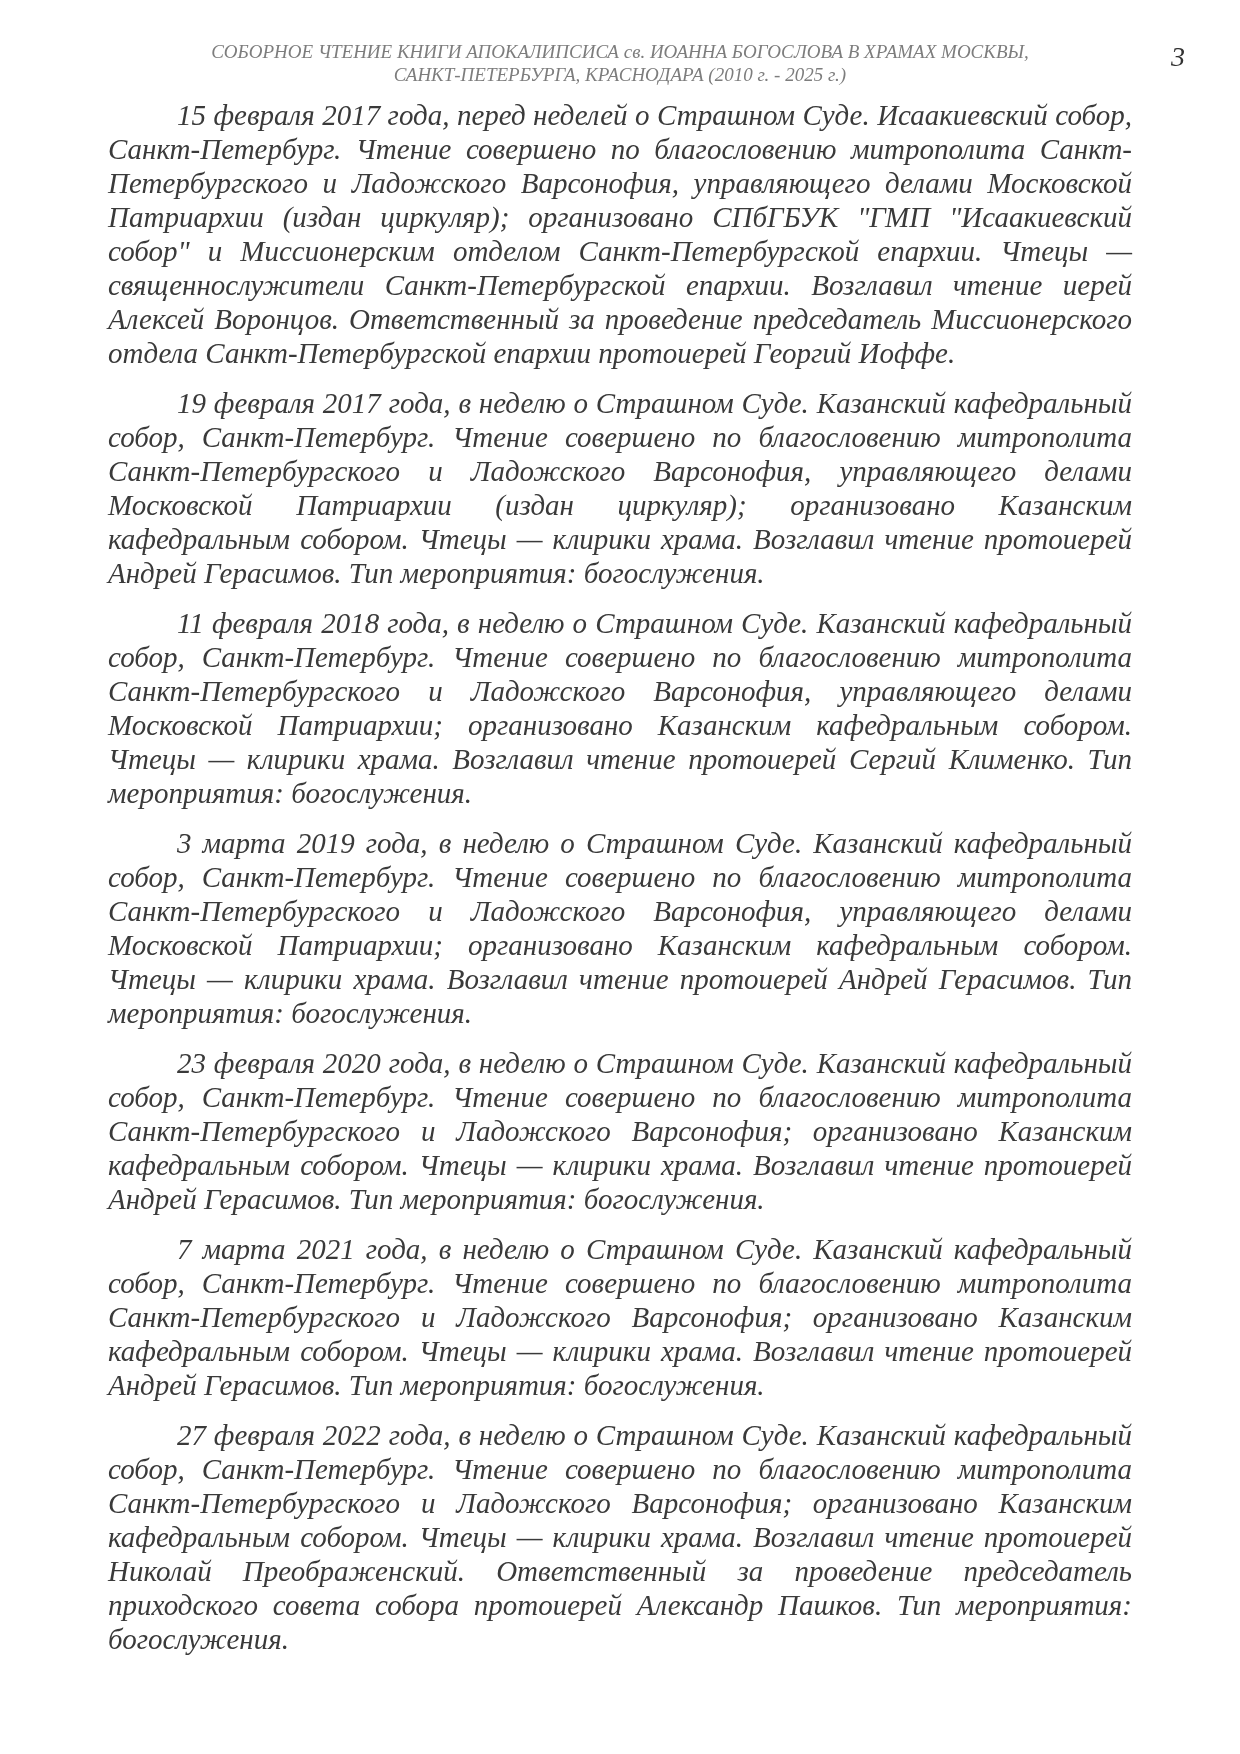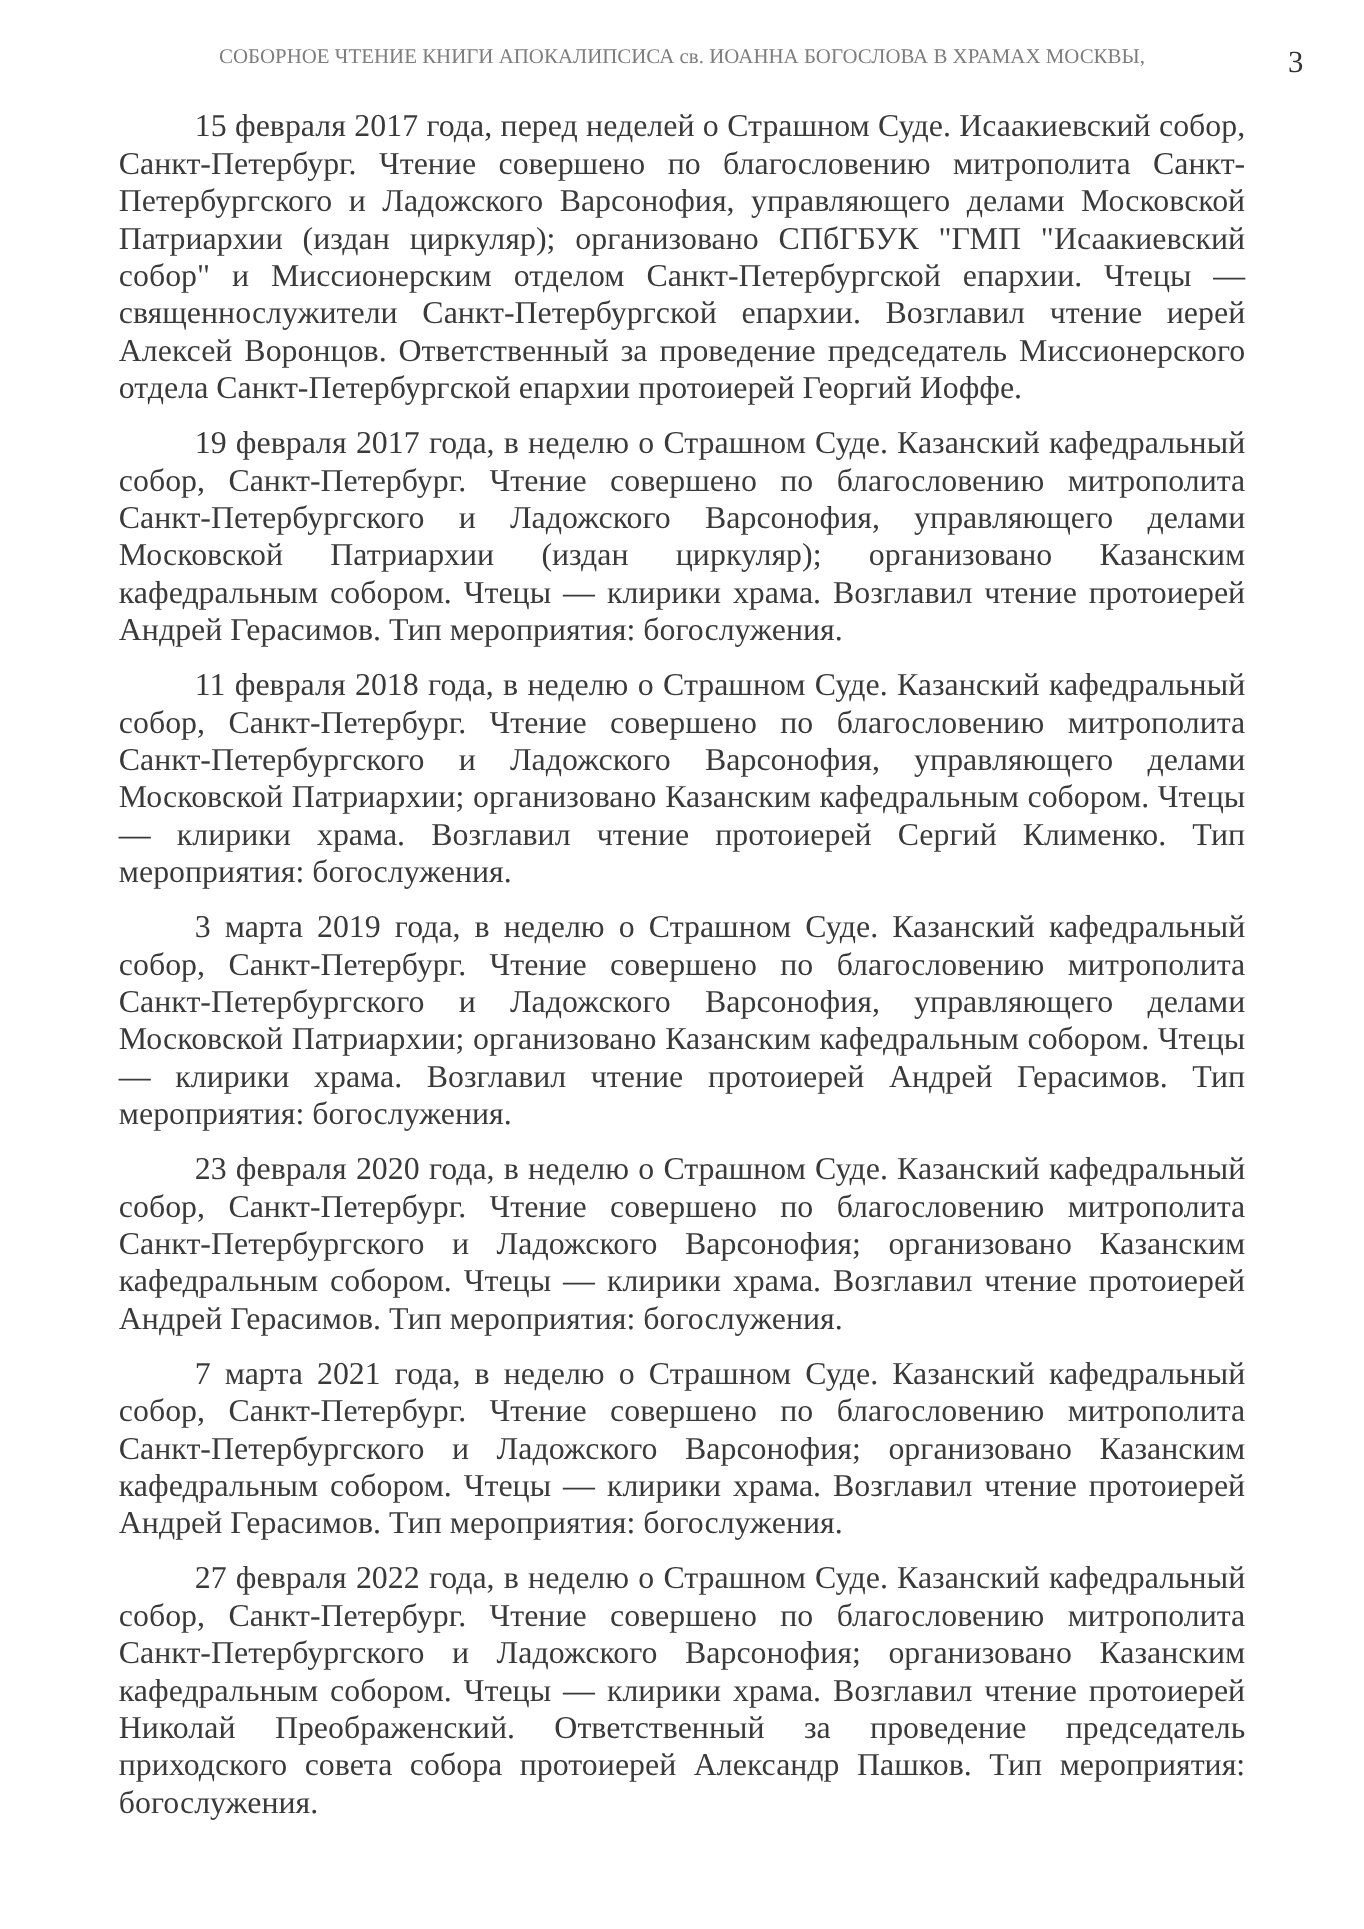--- a/index.html
+++ b/index.html
@@ -7,20 +7,21 @@
     padding: 0;
     background: #ffffff;
   }
   .page {
     position: relative;
     width: 1240px;
     height: 1754px;
     background: #ffffff;
     font-family: "Liberation Serif", "DejaVu Serif", serif;
     overflow: hidden;
+    font-style: italic;
   }
   .running-header {
     position: absolute;
     top: 40px;
     left: 108px;
     width: 1024px;
     text-align: center;
     color: #7d7d7d;
     font-size: 19px;
     line-height: 23px;
@@ -59,20 +60,21 @@
     text-indent: 0;
   }
 </style>
 </head>
 <body>
 
 <div class="page">
 
   <div class="running-header">
     <span class="hline">СОБОРНОЕ ЧТЕНИЕ КНИГИ АПОКАЛИПСИСА св. ИОАННА БОГОСЛОВА В ХРАМАХ МОСКВЫ,</span>
+    <span class="hline">САНКТ-ПЕТЕРБУРГА, КРАСНОДАРА (2010 г. - 2025 г.)</span>
   </div>
 
   <div class="page-number">3</div>
 
   <div class="content">
     <p class="indented">15 февраля 2017 года, перед неделей о Страшном Суде. Исаакиевский собор, Санкт-Петербург. Чтение совершено по благословению митрополита Санкт-Петербургского и Ладожского Варсонофия, управляющего делами Московской Патриархии (издан циркуляр); организовано СПбГБУК "ГМП "Исаакиевский собор" и Миссионерским отделом Санкт-Петербургской епархии. Чтецы — священнослужители Санкт-Петербургской епархии. Возглавил чтение иерей Алексей Воронцов. Ответственный за проведение председатель Миссионерского отдела Санкт-Петербургской епархии протоиерей Георгий Иоффе.</p>
     <p class="indented">19 февраля 2017 года, в неделю о Страшном Суде. Казанский кафедральный собор, Санкт-Петербург. Чтение совершено по благословению митрополита Санкт-Петербургского и Ладожского Варсонофия, управляющего делами Московской Патриархии (издан циркуляр); организовано Казанским кафедральным собором. Чтецы — клирики храма. Возглавил чтение протоиерей Андрей Герасимов. Тип мероприятия: богослужения.</p>
     <p class="indented">11 февраля 2018 года, в неделю о Страшном Суде. Казанский кафедральный собор, Санкт-Петербург. Чтение совершено по благословению митрополита Санкт-Петербургского и Ладожского Варсонофия, управляющего делами Московской Патриархии; организовано Казанским кафедральным собором. Чтецы — клирики храма. Возглавил чтение протоиерей Сергий Клименко. Тип мероприятия: богослужения.</p>
     <p class="indented">3 марта 2019 года, в неделю о Страшном Суде. Казанский кафедральный собор, Санкт-Петербург. Чтение совершено по благословению митрополита Санкт-Петербургского и Ладожского Варсонофия, управляющего делами Московской Патриархии; организовано Казанским кафедральным собором. Чтецы — клирики храма. Возглавил чтение протоиерей Андрей Герасимов. Тип мероприятия: богослужения.</p>
     <p class="indented">23 февраля 2020 года, в неделю о Страшном Суде. Казанский кафедральный собор, Санкт-Петербург. Чтение совершено по благословению митрополита Санкт-Петербургского и Ладожского Варсонофия; организовано Казанским кафедральным собором. Чтецы — клирики храма. Возглавил чтение протоиерей Андрей Герасимов. Тип мероприятия: богослужения.</p>

